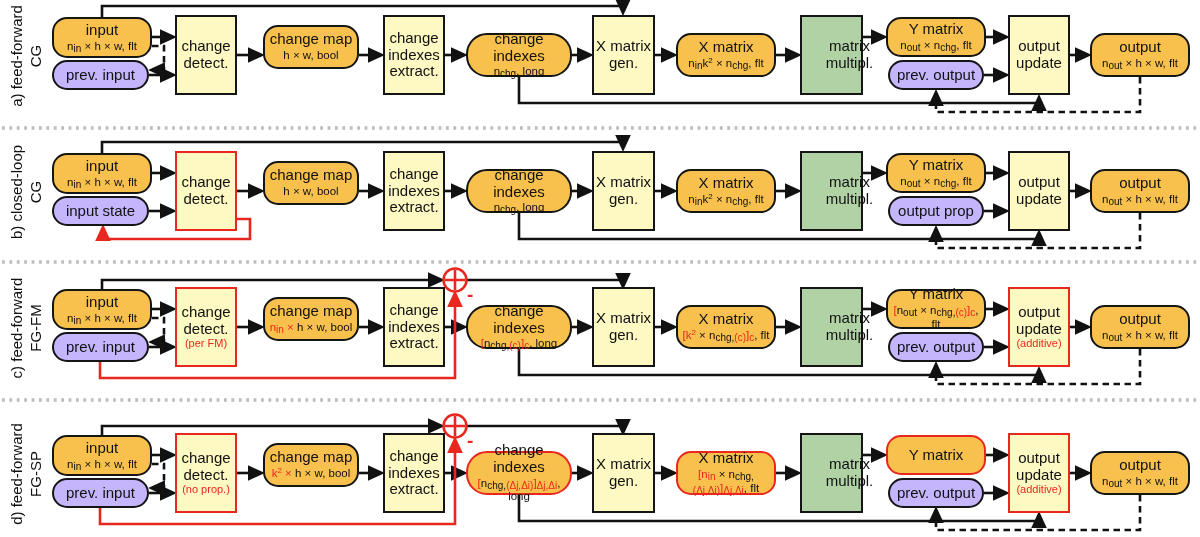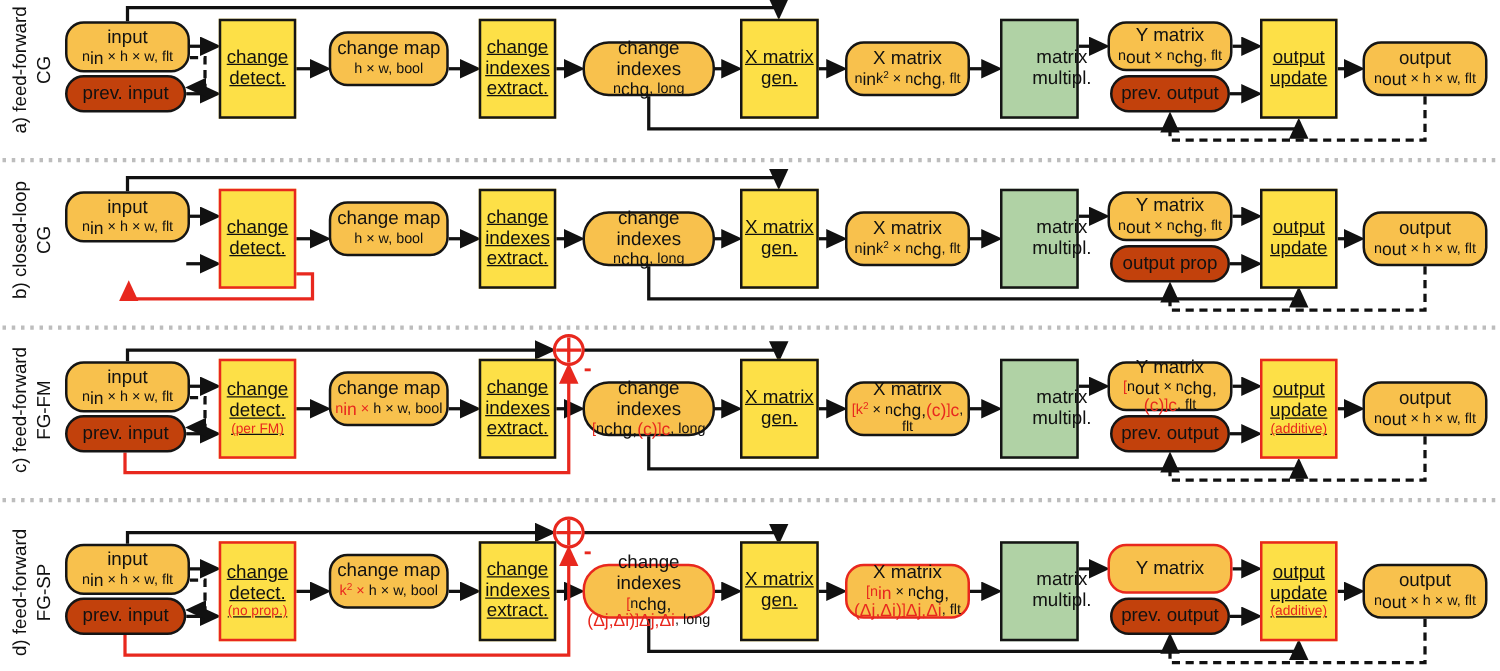--- a/index.html
+++ b/index.html
@@ -7,29 +7,29 @@
        font-family:"Liberation Sans",sans-serif;color:#111;}
   svg.wires{position:absolute;left:0;top:0;z-index:1;}
   .row{position:absolute;left:0;width:1200px;height:130px;z-index:2;}
   .row-a{top:0}.row-b{top:136px}.row-c{top:272px}.row-d{top:418px}
   .rowlabel{position:absolute;left:-46px;top:35px;width:150px;height:42px;
     text-align:center;transform:rotate(-90deg);font-size:15px;line-height:1.25;color:#111;}
   .bx{position:absolute;box-sizing:border-box;border:2px solid #151515;
       display:flex;flex-direction:column;justify-content:center;align-items:center;
       text-align:center;}
   .orange{background:#F8C14D;border-radius:15px;}
-  .salmon{background:#c2410c;border-radius:15px;}
-  .blue{background:#fde047;text-decoration:underline;}
+  .salmon{background:#c4b5fd;border-radius:15px;}
+  .blue{background:#fef9c3;}
   .green{background:#B0D2A5;}
   .rb{border-color:#E8281E;}
   .t{font-size:15px;line-height:1.12;}
   .d{font-size:11.5px;line-height:1.2;margin-top:1px;}
   .n{font-size:11px;line-height:1.15;color:#E8281E;}
   r{color:#E8281E;}
-  sub{font-size:14px;vertical-align:-2px;line-height:0;text-align:right;}
+  sub{font-size:10px;vertical-align:-2px;line-height:0;text-align:right;}
   sup{font-size:8px;vertical-align:4px;line-height:0;}
   
   .p-input{left:52px;top:17px;width:100px;height:41px;}
   .p-prev{left:52px;top:60px;width:97px;height:30px;}
   .p-detect{left:175px;top:15px;width:62px;height:80px;}
   .p-map{left:263px;top:25px;width:96px;height:44px;}
   .p-extract{left:383px;top:15px;width:62px;height:80px;}
   .p-idx{left:466px;top:33px;width:106px;height:44px;border-radius:21px;}
   .p-xgen{left:592px;top:15px;width:63px;height:80px;}
   .p-xmat{left:676px;top:33px;width:100px;height:44px;}
@@ -217,20 +217,23 @@
 
 <div class="row row-b">
   <div class="rowlabel">
     <div>b) closed-loop</div>
     <div>CG</div>
   </div>
   <div class="bx orange p-input">
     <div class="t">input</div>
     <div class="d">n<sub>in</sub> × h × w, flt</div>
   </div>
+  <div class="bx salmon p-prev">
+    <div class="t">input state</div>
+  </div>
   <div class="bx blue rb p-detect">
     <div class="t">change</div>
     <div class="t">detect.</div>
     <div class="n"></div>
   </div>
   <div class="bx orange p-map">
     <div class="t">change map</div>
     <div class="d">h × w, bool</div>
   </div>
   <div class="bx blue p-extract">

